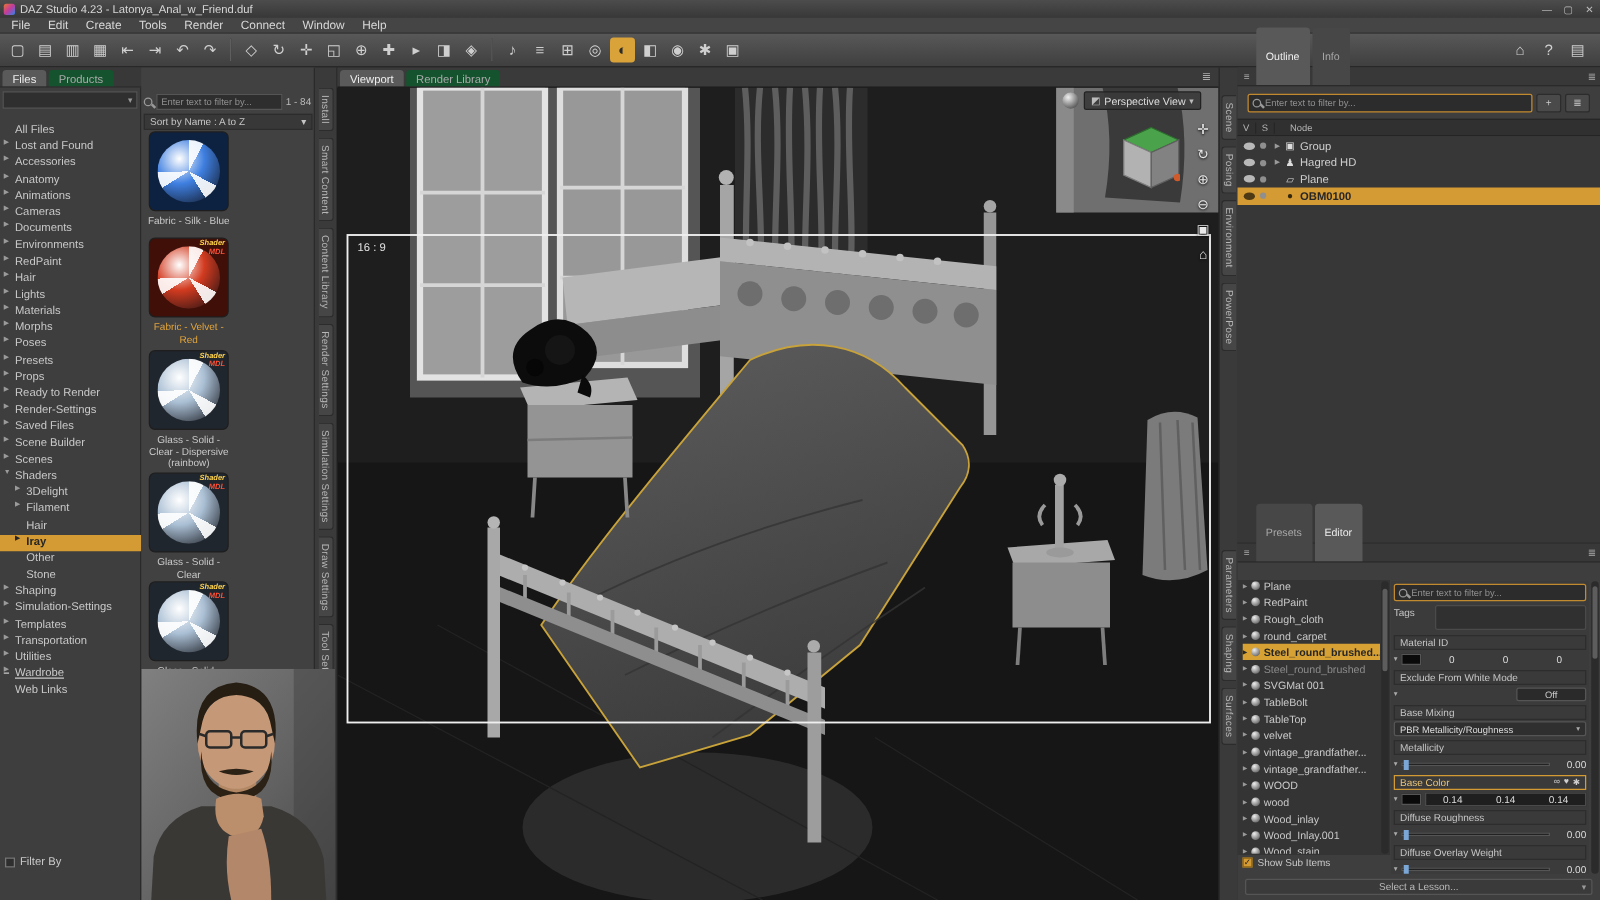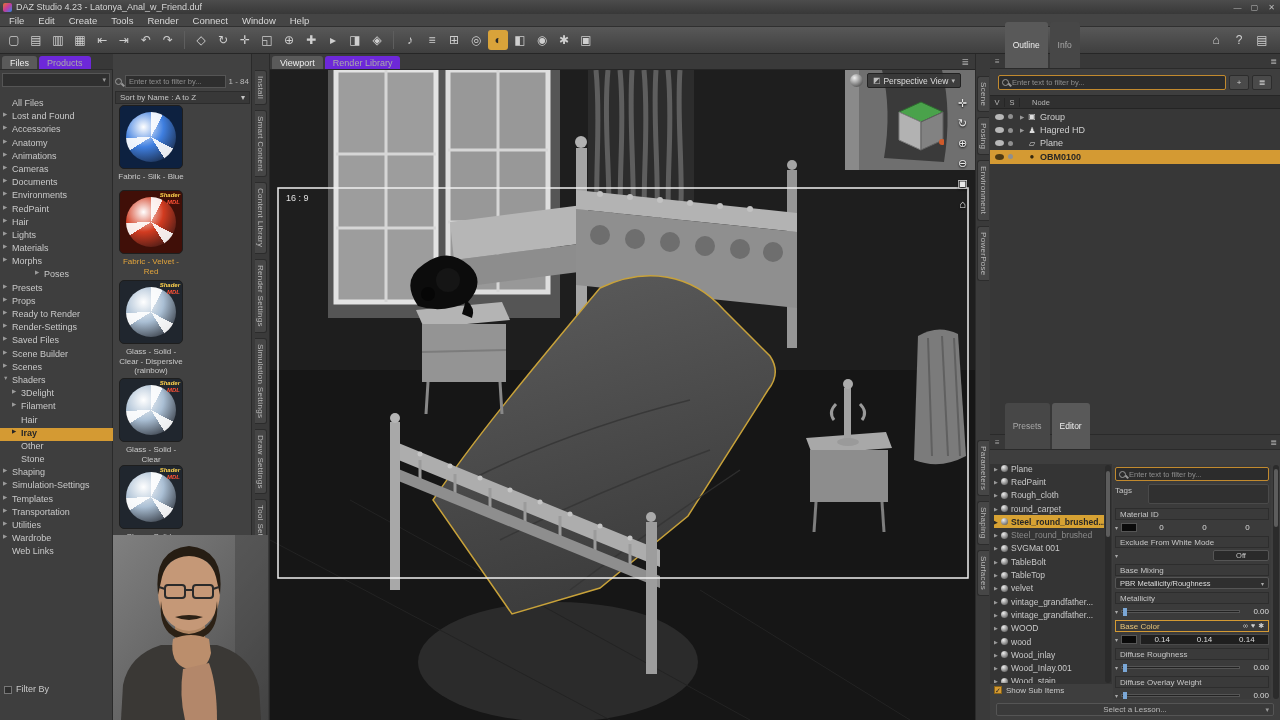--- a/index.html
+++ b/index.html
@@ -17,21 +17,21 @@
 #tb-left{display:flex;align-items:center;gap:2px}
 .tbi{width:20px;height:20px;display:flex;align-items:center;justify-content:center;font-size:12px;color:#cfcfcf;border-radius:3px}
 .tbi.hl{background:#d9a33a;color:#2b2b2b}
 .tbsep{width:1px;height:18px;background:#2e2e2e;margin:0 4px;border-right:1px solid #5e5e5e}
 #tb-right{margin-left:auto;display:flex;gap:3px;padding-right:4px}
 
 #filespanel{left:0;top:54px;width:113px;height:666px;background:#3e3e3e;border-right:1px solid #2a2a2a}
 #cthead{left:0;top:54px;width:252px;height:16px;background:#383838;display:flex;align-items:flex-end;border-bottom:1px solid #2c2c2c}
 .ftab{font-size:9px;padding:2px 8px 1px;border-radius:3px 3px 0 0;margin-left:2px}
 .ftab.on{background:#5a5a5a;color:#eee}
-.ftab.off{background:#6d28d9;color:#aaa}
+.ftab.off{background:#14532d;color:#aaa}
 #wo{margin-left:auto;font-size:8.5px;color:#c9c9c9;padding:0 8px 2px 0}
 #folderdd{left:2px;top:73px;width:108px;height:14px;background:#2f2f2f;border:1px solid #555;display:flex;align-items:center;justify-content:flex-end;padding-right:3px;font-size:7px;color:#999}
 #catlist{left:0;top:98px;width:113px}
 .cat{height:13.2px;display:flex;align-items:flex-start;gap:3px;font-size:9px;color:#c9c9c9;white-space:nowrap;overflow:hidden}
 .cat .caret{font-size:5.5px;color:#9a9a9a;width:6px;flex:none}
 .cat.sel{background:#d49a33}
 .cat.sel .clabel,.cat.sel .caret{color:#262626;font-weight:bold}
 #filterby{left:4px;top:684px;display:flex;gap:4px;align-items:flex-end;font-size:9px;color:#c9c9c9}
 .cbox{width:8px;height:8px;border:1px solid #777;background:#2e2e2e;flex:none}
 .cbox.on{background:#d49a33;border-color:#8a6316;color:#262626;font-size:7px;line-height:7px;text-align:center}
@@ -251,21 +251,21 @@
       <span class="clabel">Lights</span>
     </div>
     <div class="cat" style="padding-left: 3px;">
       <span class="caret">▶</span>
       <span class="clabel">Materials</span>
     </div>
     <div class="cat" style="padding-left: 3px;">
       <span class="caret">▶</span>
       <span class="clabel">Morphs</span>
     </div>
-    <div class="cat" style="padding-left: 3px; margin-left: 32px;">
+    <div class="cat" style="padding-left: 3px;">
       <span class="caret">▶</span>
       <span class="clabel">Poses</span>
     </div>
     <div class="cat" style="padding-left: 3px;">
       <span class="caret">▶</span>
       <span class="clabel">Presets</span>
     </div>
     <div class="cat" style="padding-left: 3px;">
       <span class="caret">▶</span>
       <span class="clabel">Props</span>
@@ -331,21 +331,21 @@
       <span class="clabel">Templates</span>
     </div>
     <div class="cat" style="padding-left: 3px;">
       <span class="caret">▶</span>
       <span class="clabel">Transportation</span>
     </div>
     <div class="cat" style="padding-left: 3px;">
       <span class="caret">▶</span>
       <span class="clabel">Utilities</span>
     </div>
-    <div class="cat" style="padding-left: 3px;">
+    <div class="cat" style="padding-left: 3px; text-decoration: underline;">
       <span class="caret">▶</span>
       <span class="clabel">Wardrobe</span>
     </div>
     <div class="cat" style="padding-left: 3px;">
       <span class="caret"></span>
       <span class="clabel">Web Links</span>
     </div>
   </div>
 <div id="filterby" class="abs">
   <div class="cbox"></div>

